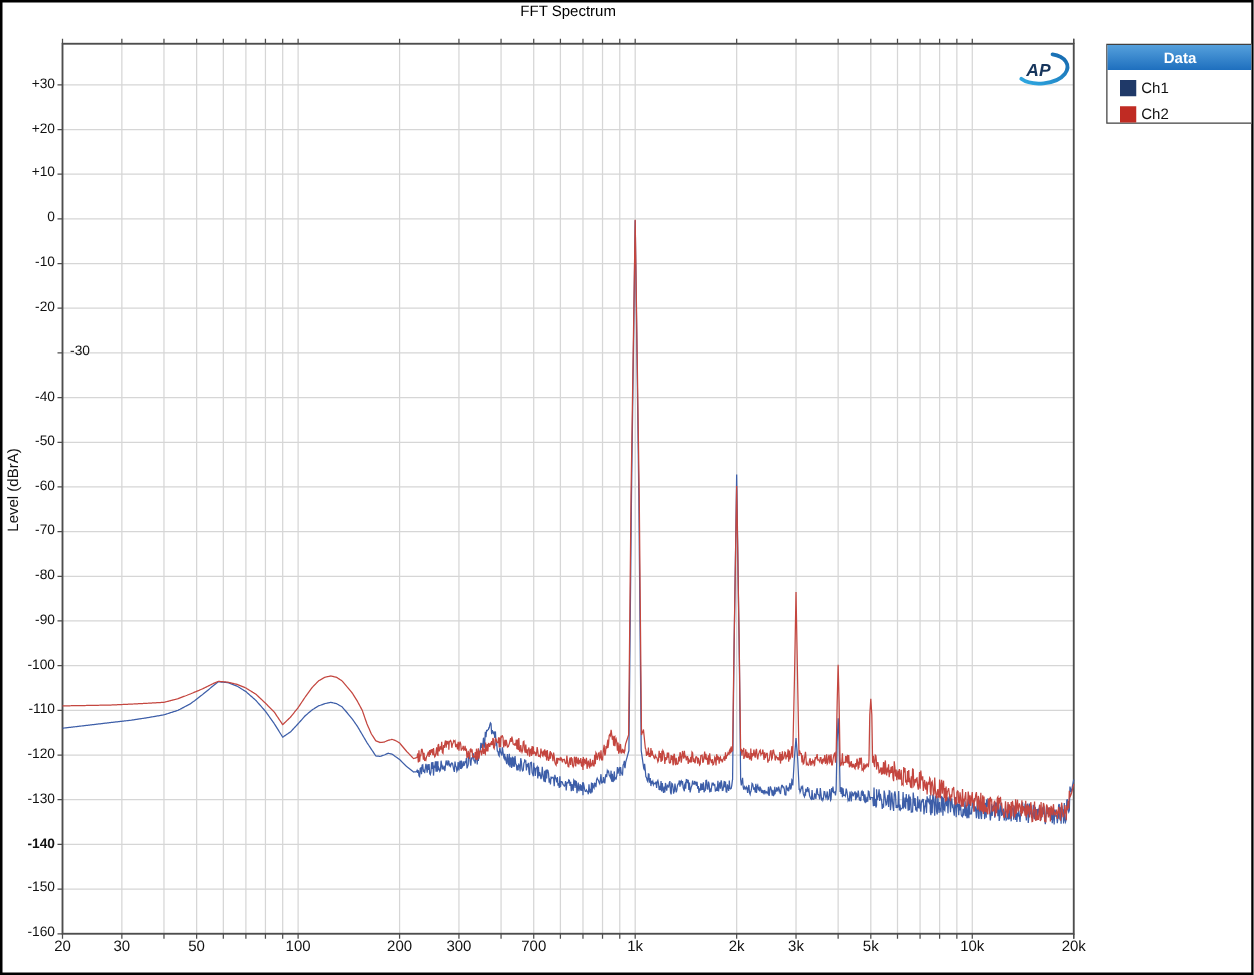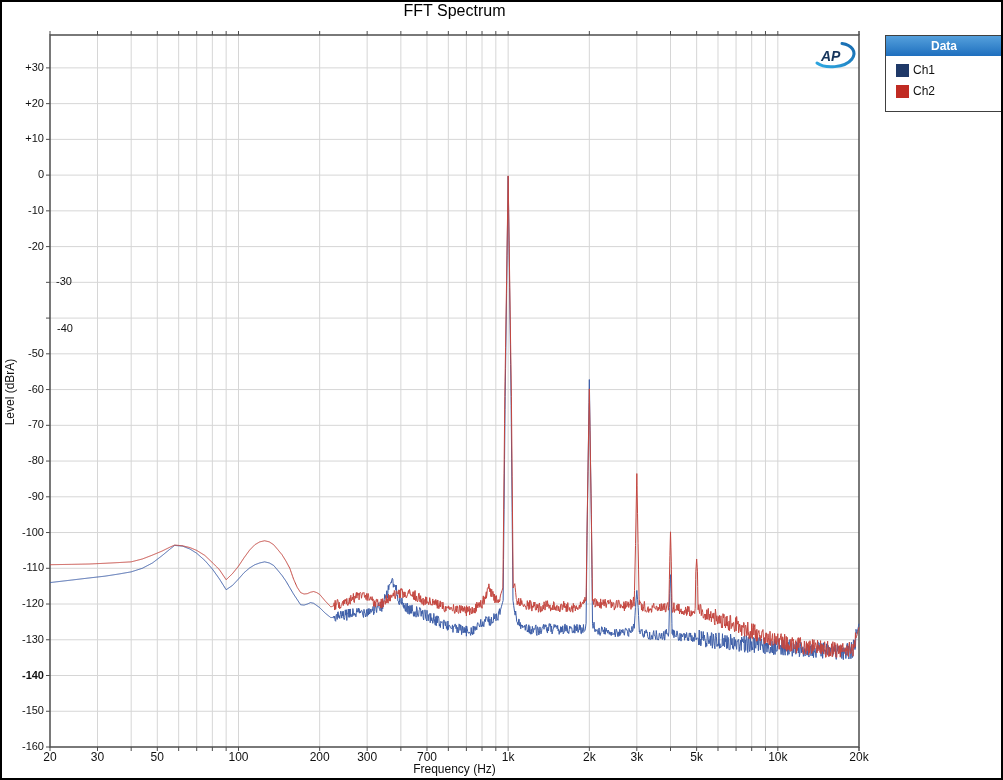--- a/index.html
+++ b/index.html
@@ -1,25 +1,25 @@
 <!DOCTYPE html>
 <html><head>
 <meta charset="utf-8">
 <style>
   html,body{margin:0;padding:0;background:#fff}
   body{width:1003px;height:780px;font-family:"Liberation Sans",sans-serif}
   #screen{position:relative;width:1003px;height:780px;box-sizing:border-box;border:2px solid #000;background:#fff;overflow:hidden}
-  .title{position:absolute;left:48px;top:0;width:809px;text-align:center;font-size:16px;color:#000}
+  .title{position:absolute;left:48px;top:0;width:809px;text-align:center;font-size:12px;color:#000}
   .timestamp{position:absolute;left:48px;top:13px;width:807px;text-align:right;font-size:12px;color:#000}
   #plot-svg{position:absolute;left:0;top:0}
   .xlabel{position:absolute;left:48px;top:760px;width:809px;text-align:center;font-size:12px;color:#111}
   .ylabel{position:absolute;left:-38px;top:383px;width:92px;text-align:center;font-size:12px;color:#111;transform:rotate(-90deg);white-space:nowrap}
   .xtick{position:absolute;width:60px;text-align:center;font-size:12px;color:#111;top:748px}
   .ytick{position:absolute;left:0;width:42px;text-align:right;font-size:11px;color:#111}
-  #legend{position:absolute;left:883px;top:33px;width:118px;background:#fff;border:1px solid #404040;box-sizing:border-box;padding-bottom:13px}
+  #legend{position:absolute;left:883px;top:33px;width:118px;background:#fff;border:1px solid #404040;box-sizing:border-box;padding-bottom:0}
   #legend-header{height:20px;line-height:20px;text-align:center;color:#fff;font-weight:bold;font-size:12px;
     background:linear-gradient(to bottom,var(--lg-top,#55A0DC),var(--lg-bot,#1E6FBE))}
   .legend-item{display:flex;align-items:flex-end;height:21px;padding-left:10px;cursor:default}
   .legend-swatch{width:13px;height:13px;margin-right:4px;flex:0 0 13px}
   .legend-label{font-size:12px;color:#111}
   #ap-logo{position:absolute;left:810px;top:38px}
 </style>
 </head>
 <body>
 
@@ -171,35 +171,34 @@
       <div class="xtick" style="left: 827px;">20k</div>
     </div>
   <div id="yticks">
       <div class="ytick" style="top: 58.8835px;">+30</div>
       <div class="ytick" style="top: 94.6265px;">+20</div>
       <div class="ytick" style="top: 130.369px;">+10</div>
       <div class="ytick" style="top: 166.112px;">0</div>
       <div class="ytick" style="top: 201.855px;">-10</div>
       <div class="ytick" style="top: 237.598px;">-20</div>
       <div class="ytick" style="top: 273.341px; padding-left: 28px;">-30</div>
-      <div class="ytick" style="top: 320px; padding-left: 29px;">-40</div>
+      <div class="ytick" style="top: 310px;">-40</div>
       <div class="ytick" style="top: 344.827px;">-50</div>
       <div class="ytick" style="top: 380.57px;">-60</div>
       <div class="ytick" style="top: 416.313px;">-70</div>
       <div class="ytick" style="top: 452.056px;">-80</div>
       <div class="ytick" style="top: 487.799px;">-90</div>
       <div class="ytick" style="top: 523.542px;">-100</div>
       <div class="ytick" style="top: 559.285px;">-110</div>
       <div class="ytick" style="top: 595.028px;">-120</div>
       <div class="ytick" style="top: 630.771px;">-130</div>
       <div class="ytick" style="top: 666.514px; font-weight: bold;">-140</div>
       <div class="ytick" style="top: 702.257px;">-150</div>
       <div class="ytick" style="top: 738px;">-160</div>
     </div>
-  <div class="xlabel">Frequency (Hz)</div>
   <div class="ylabel">Level (dBrA)</div>
 
   <svg id="ap-logo" width="48" height="32" viewBox="0 0 48 32">
     <defs>
       <linearGradient id="apg" x1="0" y1="1" x2="1" y2="0">
         <stop offset="0" stop-color="#2FA9E2"></stop>
           <stop offset="1" stop-color="#1668AE"></stop>
       </linearGradient>
     </defs>
     <path d="M5 23 C 13 29, 33 28, 40 19 C 45 12, 40 5, 30 3.5" fill="none" stroke="url(#apg)" stroke-width="3" stroke-linecap="round"></path>

